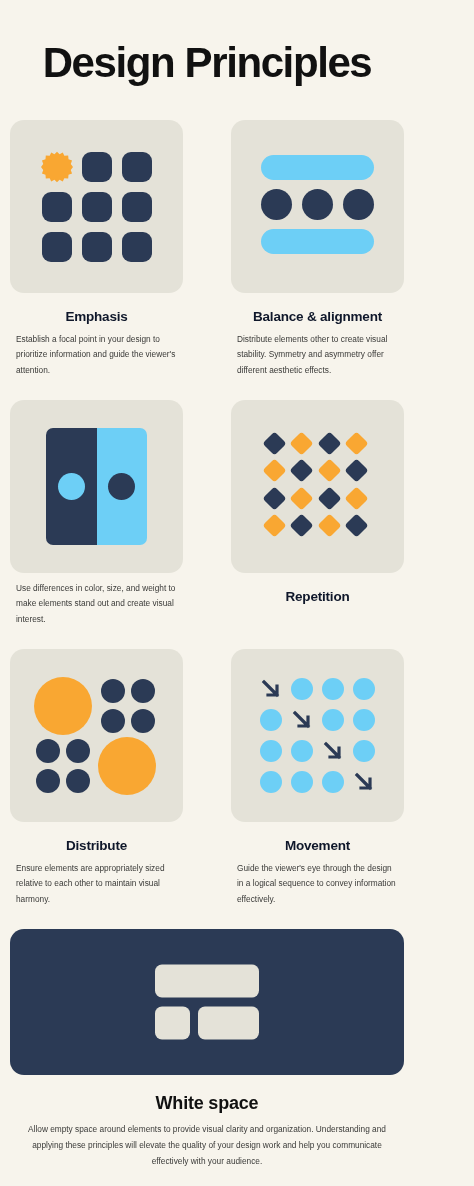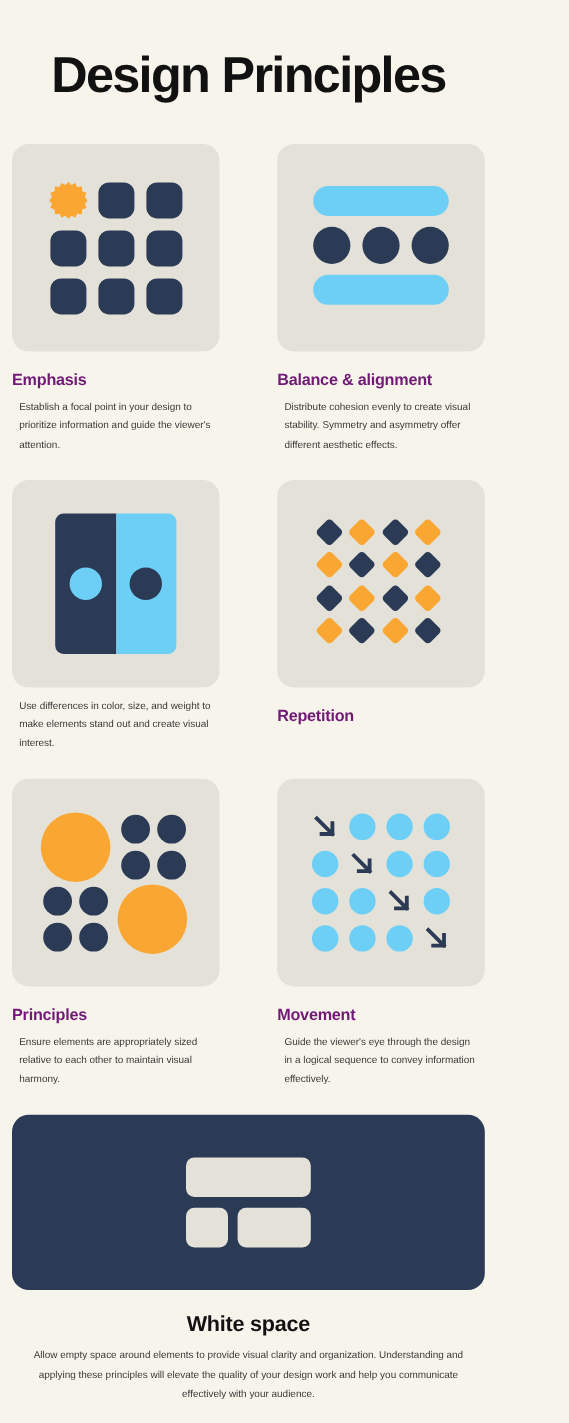--- a/index.html
+++ b/index.html
@@ -36,24 +36,25 @@
   .cell { width:173px; }
 
   .art {
     width:173px; height:173px;
     background:#E4E2D8;
     border-radius:14px;
     position:relative;
     overflow:hidden;
   }
   .cap-title {
+    text-align:center;
     font-size:13.5px;
     font-weight:bold;
     letter-spacing:-0.2px;
-    color:#701a75;
+    color:#0f172a;
     margin-top:16px;
   }
   .cap-body {
     font-size:8.3px;
     line-height:1.85;
     color:#3A3A38;
     margin-top:8px;
     padding:0 6px;
     margin-bottom:22px;
   }
@@ -194,21 +195,21 @@
           <div class="bar"></div>
           <div class="bal-dots">
             <div class="bal-dot"></div>
             <div class="bal-dot"></div>
             <div class="bal-dot"></div>
           </div>
           <div class="bar"></div>
         </div>
       </div>
       <div class="cap-title">Balance &amp; alignment</div>
-      <div class="cap-body">Distribute cohesion evenly to create visual stability. Symmetry and asymmetry offer different aesthetic effects.</div>
+      <div class="cap-body">Distribute elements other to create visual stability. Symmetry and asymmetry offer different aesthetic effects.</div>
     </div>
 
     <div class="cell">
       <div class="art">
         <div class="contrast">
           <div class="c-left">
             <div class="c-dot light"></div>
           </div>
           <div class="c-right">
             <div class="c-dot dark"></div>
@@ -293,21 +294,21 @@
             <div class="mini-dot"></div>
             <div class="mini-dot"></div>
             <div class="mini-dot"></div>
             <div class="mini-dot"></div>
           </div>
           <div class="prop-q p-br">
             <div class="big-circle"></div>
           </div>
         </div>
       </div>
-      <div class="cap-title">Principles</div>
+      <div class="cap-title">Distribute</div>
       <div class="cap-body">Ensure elements are appropriately sized relative to each other to maintain visual harmony.</div>
     </div>
 
     <div class="cell">
       <div class="art">
         <div class="mov-grid">
           <div class="mov-cell mov-arrow">
             <svg viewBox="0 0 24 24" aria-hidden="true">
                 <path d="M5 5 L18 18 M18 18 L18 9 M18 18 L9 18" stroke="#2B3A55" stroke-width="3.2" fill="none" stroke-linecap="square"></path>
               </svg>

